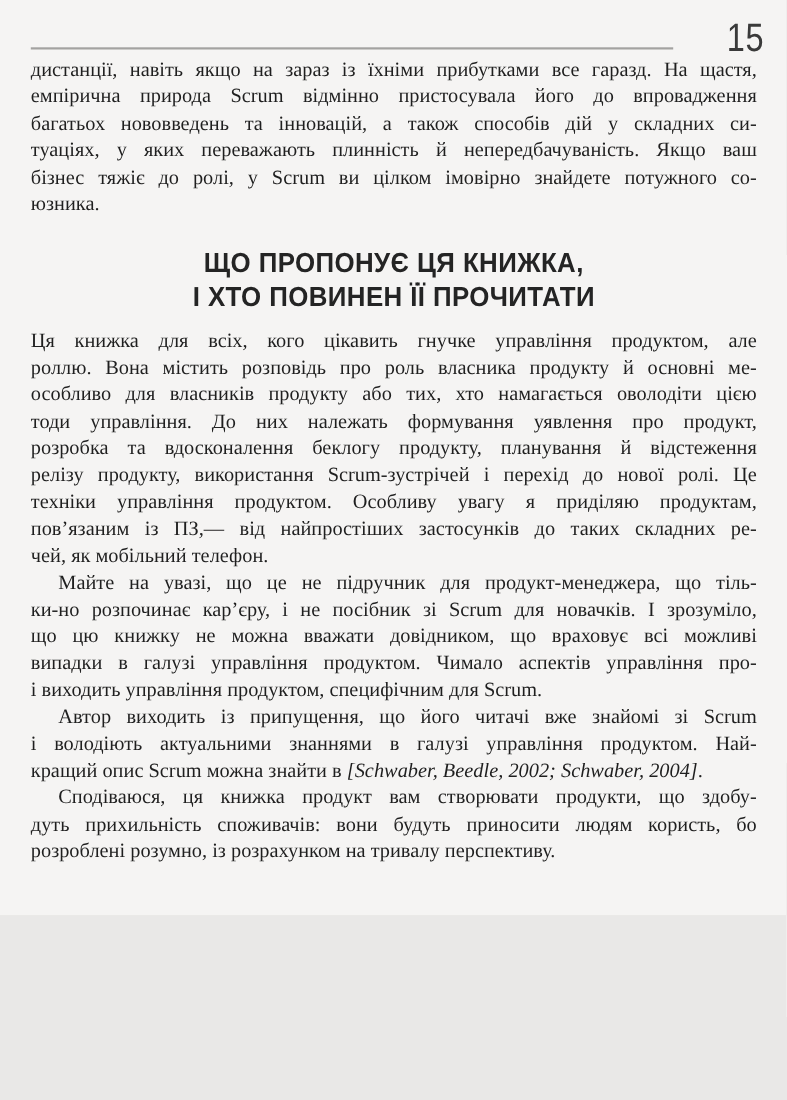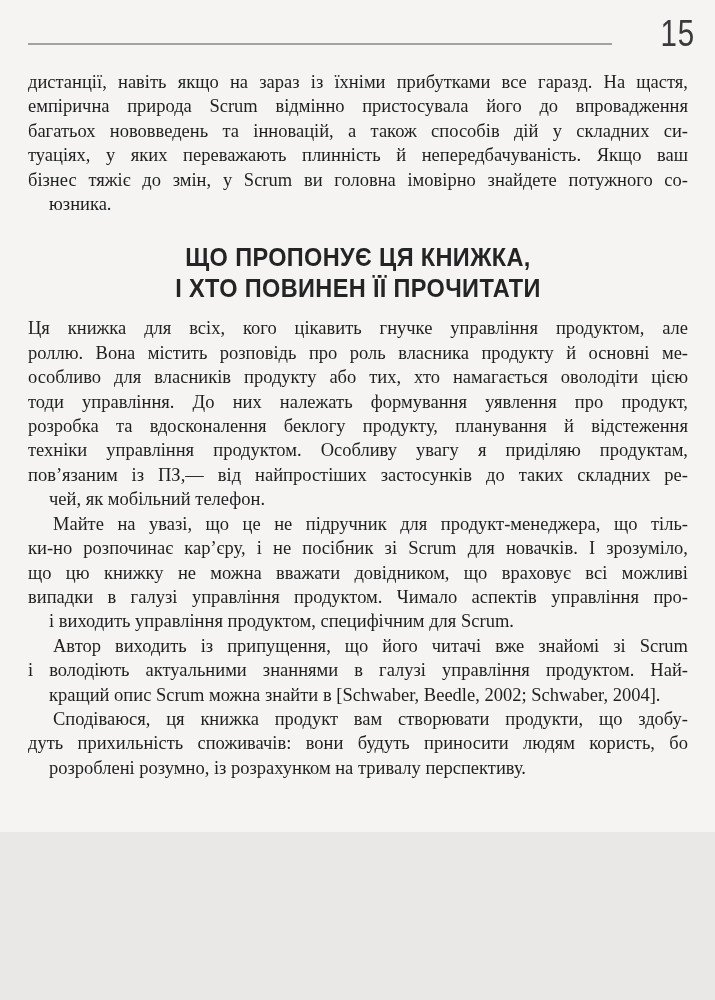--- a/index.html
+++ b/index.html
@@ -37,39 +37,38 @@
     font-size: 36px;
     line-height: 36px;
     letter-spacing: 1px;
     color: var(--page_number);
     transform: scaleX(0.82);
     transform-origin: 100% 50%;
   }
   .body-text {
     position: absolute;
     left: 28px;
-    top: 70px;
+    top: 52px;
     width: 660px;
     font-size: 18.5px;
     line-height: 24.4px;
   }
   .paragraph { margin: 0; }
   .line {
     text-align: justify;
     text-align-last: justify;
     -moz-text-align-last: justify;
   }
   .line.last {
     text-align: center;
     text-align-last: left;
-    margin-left: 21px;
     -moz-text-align-last: left;
   }
   .line.indent { padding-left: 25px; }
-  .italic { }
+  .italic { font-style: italic; }
   .section-heading {
     margin: 26px 0 12px 0;
     text-align: center;
     font-family: "Liberation Sans", "DejaVu Sans", sans-serif;
     font-weight: 700;
     font-size: 25px;
     line-height: 31px;
     letter-spacing: 0.4px;
     color: var(--heading);
     transform: scaleX(0.94);
@@ -87,37 +86,38 @@
   <div class="page-number">15</div>
 
   <div class="body-text">
 
     <div id="before-heading">
         <div class="paragraph">
           <div class="line"><span>дистанції, навіть якщо на зараз із їхніми прибутками все гаразд. На щастя,</span></div>
           <div class="line"><span>емпірична природа Scrum відмінно пристосувала його до впровадження</span></div>
           <div class="line"><span>багатьох нововведень та інновацій, а також способів дій у складних си-</span></div>
           <div class="line"><span>туаціях, у яких переважають плинність й непередбачуваність. Якщо ваш</span></div>
-          <div class="line"><span>бізнес тяжіє до змін, у Scrum ви головна імовірно знайдете потужного со-</span></div>
+          <div class="line"><span>бізнес тяжіє до ролі, у Scrum ви цілком імовірно знайдете потужного со-</span></div>
           <div class="line last"><span>юзника.</span></div>
         </div>
       </div>
 
     <h1 class="section-heading">
       <span class="hline">ЩО ПРОПОНУЄ ЦЯ КНИЖКА,</span>
       <span class="hline">І ХТО ПОВИНЕН ЇЇ ПРОЧИТАТИ</span>
     </h1>
 
     <div id="after-heading">
         <div class="paragraph">
           <div class="line"><span>Ця книжка для всіх, кого цікавить гнучке управління продуктом, але</span></div>
           <div class="line"><span>роллю. Вона містить розповідь про роль власника продукту й основні ме-</span></div>
           <div class="line"><span>особливо для власників продукту або тих, хто намагається оволодіти цією</span></div>
           <div class="line"><span>тоди управління. До них належать формування уявлення про продукт,</span></div>
           <div class="line"><span>розробка та вдосконалення беклогу продукту, планування й відстеження</span></div>
+          <div class="line"><span>релізу продукту, використання Scrum-зустрічей і перехід до нової ролі. Це</span></div>
           <div class="line"><span>техніки управління продуктом. Особливу увагу я приділяю продуктам,</span></div>
           <div class="line"><span>пов’язаним із ПЗ,— від найпростіших застосунків до таких складних ре-</span></div>
           <div class="line last"><span>чей, як мобільний телефон.</span></div>
         </div>
         <div class="paragraph">
           <div class="line indent"><span>Майте на увазі, що це не підручник для продукт-менеджера, що тіль-</span></div>
           <div class="line"><span>ки-но розпочинає кар’єру, і не посібник зі Scrum для новачків. І зрозуміло,</span></div>
           <div class="line"><span>що цю книжку не можна вважати довідником, що враховує всі можливі</span></div>
           <div class="line"><span>випадки в галузі управління продуктом. Чимало аспектів управління про-</span></div>
           <div class="line last"><span>і виходить управління продуктом, специфічним для Scrum.</span></div>

